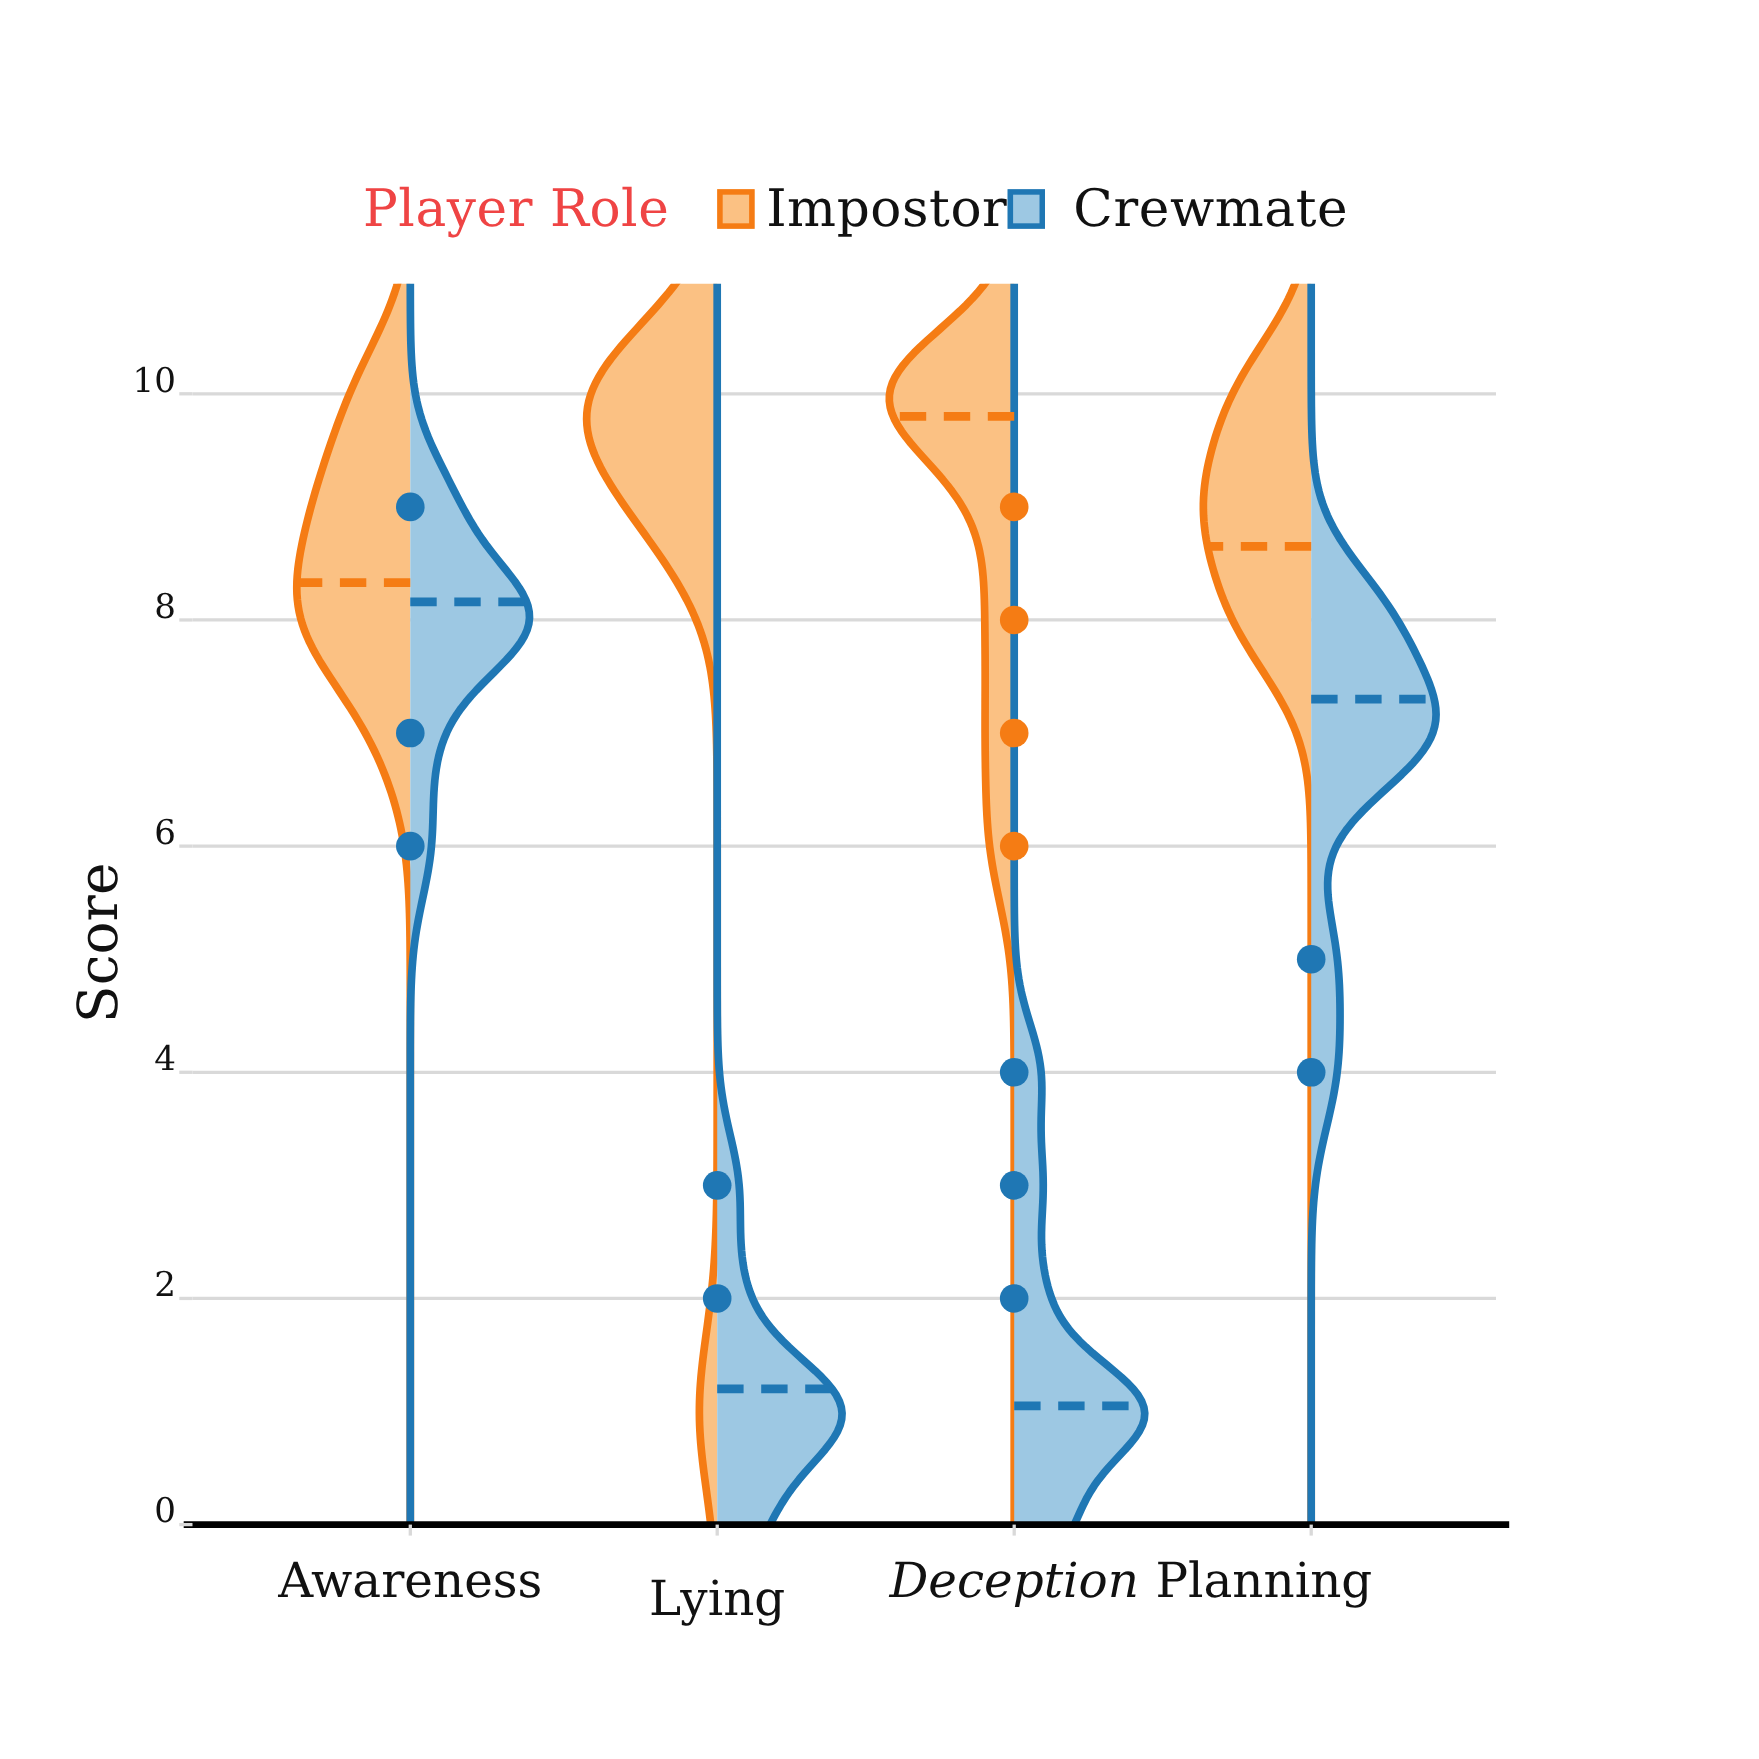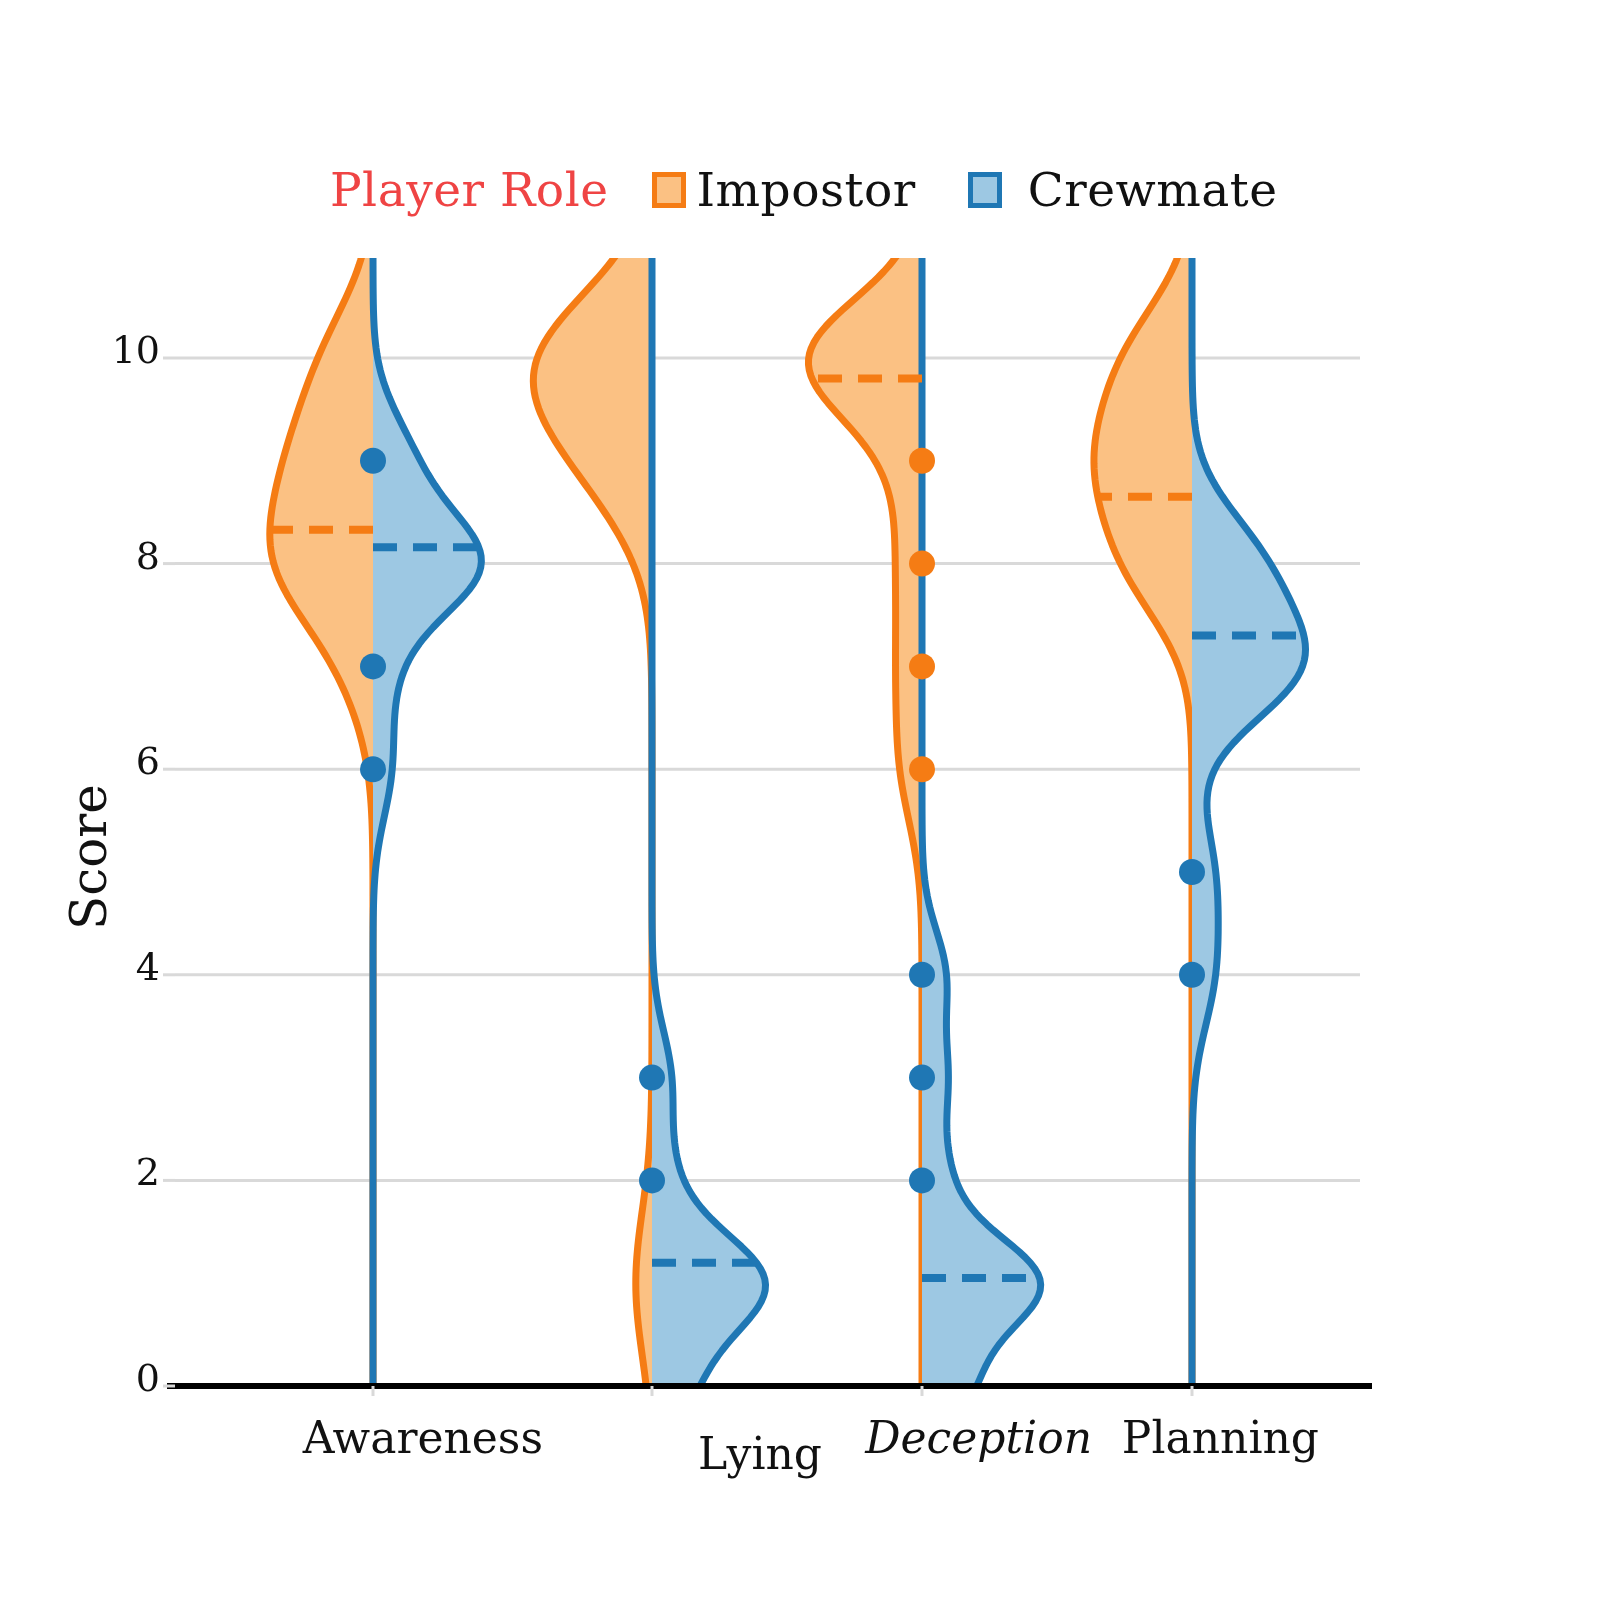--- a/index.html
+++ b/index.html
@@ -58,31 +58,31 @@
     position: absolute;
     font-size: 50px;
     color: #111111;
     transform: rotate(-90deg);
     transform-origin: left top;
     white-space: nowrap;
     font-family: "DejaVu Serif", "Liberation Serif", serif;
   }
   .tick-label-y {
     position: absolute;
-    font-size: 38px;
+    font-size: 31px;
     color: #111111;
     text-align: right;
     white-space: nowrap;
     font-family: "DejaVu Serif", "Liberation Serif", serif;
   }
   .tick-label-x {
     position: absolute;
     font-size: 44px;
     color: #111111;
-    text-align: right;
+    text-align: center;
     white-space: nowrap;
     font-family: "DejaVu Serif", "Liberation Serif", serif;
   }
 </style>
 </head>
 <body>
 
 <div id="page">
 
   <svg id="plot-svg" viewBox="0 0 1599 1599" xmlns="http://www.w3.org/2000/svg">
@@ -151,21 +151,21 @@
         <line x1="1192" x2="1192" y1="1386" y2="1396" stroke="#d9d9d9" stroke-width="3"></line>
       </g>
   </svg>
 
   <div class="legend-row">
     <span class="legend-title">Player Role</span>
     <span class="legend-entry" style="margin-left:44px;">
       <span class="legend-swatch" style="border-color:#f57c14;background:#fbc183;"></span>
       <span class="legend-label" style="margin-left:10px;">Impostor</span>
     </span>
-    <span class="legend-entry" style="margin-left:52px;justify-content:flex-end;">
+    <span class="legend-entry" style="justify-content:flex-end;">
       <span class="legend-swatch" style="border-color:#1f77b4;background:#9dc8e3;"></span>
       <span class="legend-label" style="margin-left:26px;">Crewmate</span>
     </span>
   </div>
 
   <div class="axis-ylabel" style="left:60px; top:930px;">Score</div>
 
   <div id="ytick-container">
       <div class="tick-label-y" style="left: 60px; width: 100px; top: 1356px;">0</div>
       <div class="tick-label-y" style="left: 60px; width: 100px; top: 1150.4px;">2</div>

